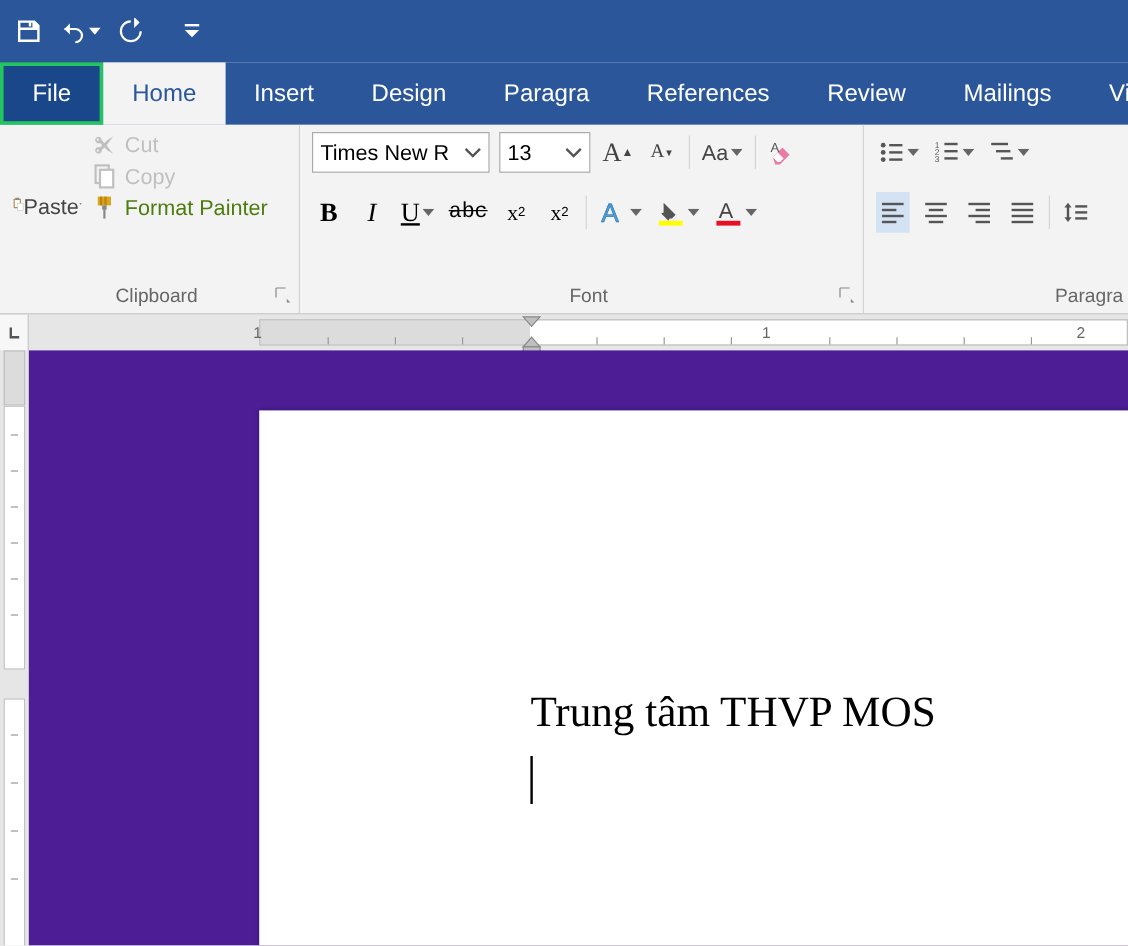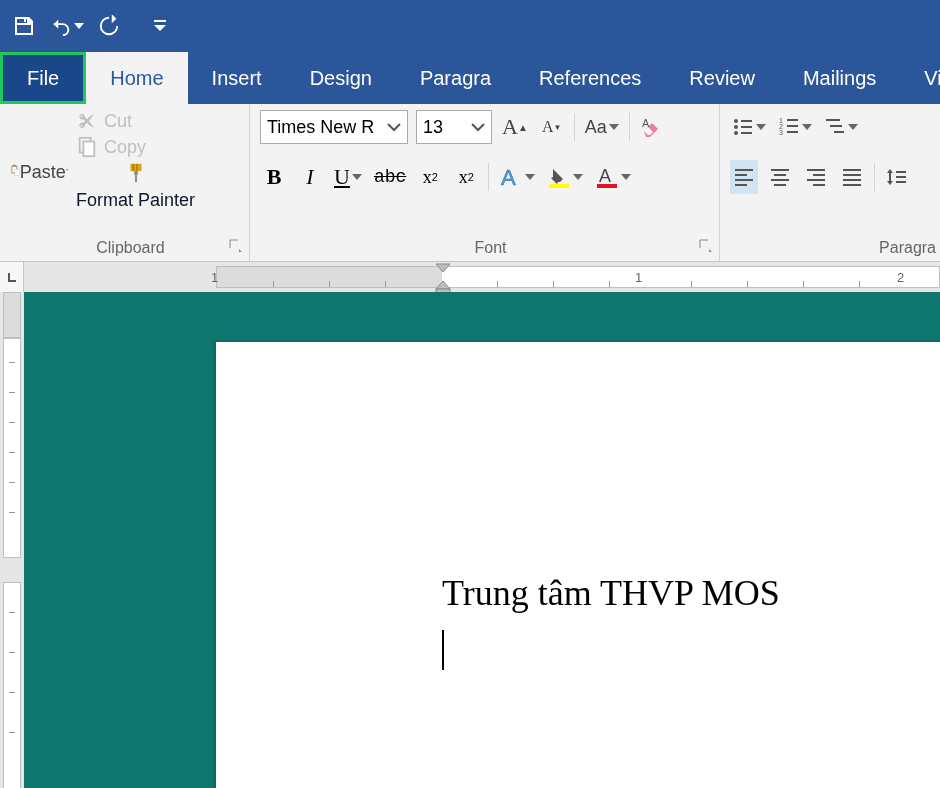--- a/index.html
+++ b/index.html
@@ -20,21 +20,21 @@
   .ribbon { height: 158px; background: #f3f3f3; border-bottom: 1px solid #c6c6c6; display: flex; position: relative; }
   .group { border-right: 1px solid #d4d4d4; padding: 6px 10px 2px 10px; display: flex; flex-direction: column; position: relative; }
   .group-label { font-size: 16px; color: #666; text-align: center; position: absolute; bottom: 4px; left: 12px; right: 0; }
   .launcher { position: absolute; bottom: 8px; right: 6px; width: 14px; height: 14px; }
 
   
   .clipboard-body { display: flex; gap: 8px; height: 120px; }
   .paste-btn { display: flex; flex-direction: row; align-items: center; width: 58px; }
   .clip-side { display: flex; flex-direction: column; gap: 4px; }
   .clip-item { display: flex; align-items: center; gap: 6px; font-size: 18px; color: #c0c0c0; }
-  .clip-item.enabled { color: #0f172a; flex-direction: column; }
+  .clip-item.enabled { color: #4d7c0f; }
 
   
   .font-body { display: flex; flex-direction: column; gap: 16px; height: 120px; width: 450px; }
   .font-row { display: flex; align-items: center; gap: 8px; }
   .combo { background: #fff; border: 1px solid #ababab; height: 34px; display: flex; align-items: center; justify-content: space-between; padding: 0 6px; font-size: 18px; }
   .combo.font-name { width: 148px; }
   .combo.font-size { width: 76px; }
   .icon-btn { display: flex; align-items: center; justify-content: center; height: 34px; min-width: 28px; padding: 0 2px; }
   .sep { width: 1px; height: 28px; background: #d4d4d4; }
   .dd-caret { width: 10px; height: 6px; display: inline-block; margin-left: 2px; }
@@ -52,21 +52,21 @@
   .ruler .tick { position: absolute; top: 14px; width: 1px; height: 6px; background: #999; }
   .ruler .triangles { position: absolute; left: 218px; top: -4px; }
 
   
   .workspace { display: flex; height: calc(788px - 52px - 52px - 158px - 30px); }
   .vruler { width: 24px; background: #e6e6e6; position: relative; }
   .vwhite { position: absolute; top: 0; left: 3px; width: 18px; height: 220px; background: #fff; border: 1px solid #bfbfbf; }
   .vgray { position: absolute; top: 0; left: 3px; width: 18px; height: 46px; background: #dcdcdc; border: 1px solid #bfbfbf; }
   .vtick { position: absolute; left: 9px; width: 6px; height: 1px; background: #999; }
 
-  .canvas { flex: 1; background: #0f766e; position: relative; overflow: hidden; }
+  .canvas { flex: 1; background: #4c1d95; position: relative; overflow: hidden; }
   .page { position: absolute; top: 50px; left: 192px; width: 900px; height: 1100px; background: #fff; box-shadow: 0 0 4px rgba(0,0,0,0.3); }
   .doc-text { position: absolute; top: 230px; left: 226px; font-family: "Times New Roman", serif; font-size: 36px; color: #000; }
   .cursor { position: absolute; top: 288px; left: 226px; width: 2px; height: 40px; background: #000; }
 
   .disabled-icon { fill: #c0c0c0; }
 </style>
 </head>
 <body>
 
 <div class="qat">

